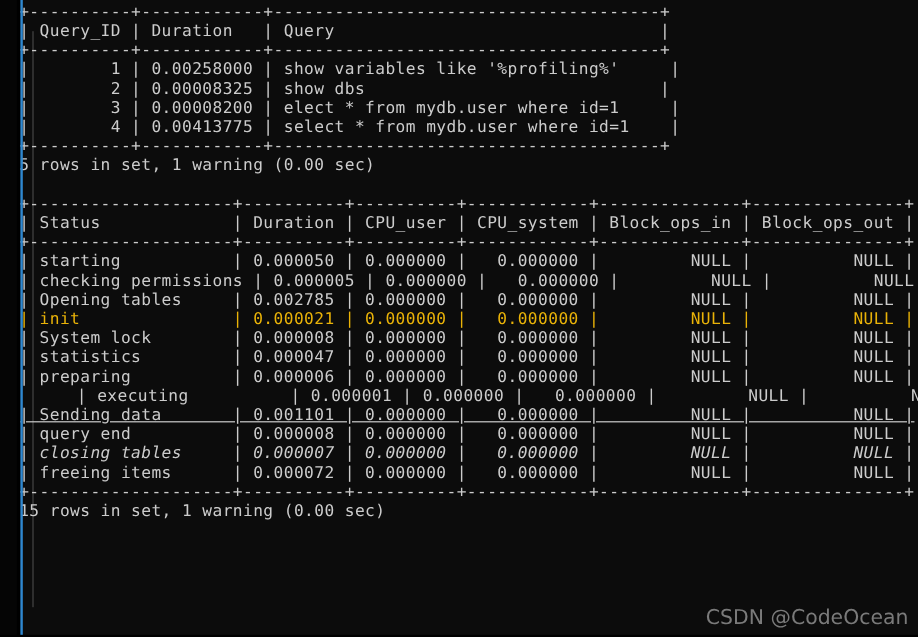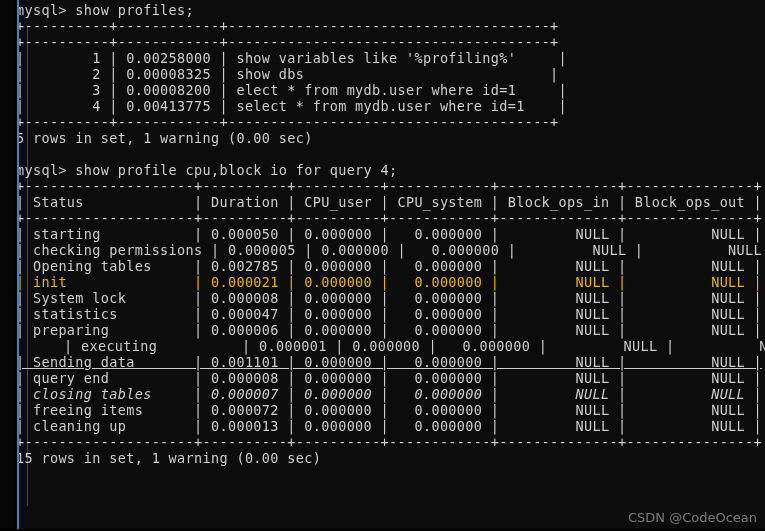--- a/index.html
+++ b/index.html
@@ -90,21 +90,21 @@
   }
   .line.rule { color: #b9b9b9; }
   .line.blank { color: transparent; }
 
   .watermark {
     position: absolute;
     right: 8px;
     bottom: 6px;
     color: #8e8e8e;
     opacity: .85;
-    font-size: 13px;
+    font-size: 17px;
     font-family: "DejaVu Sans", "Liberation Sans", sans-serif;
     white-space: pre;
     z-index: 9;
     user-select: none;
   }
 
   .bottom-clip {
     position: absolute;
     left: 0; bottom: 0;
     width: 765px; height: 2px;
@@ -129,54 +129,52 @@
 t
 p
 u
 t</div>
   <div class="edge-accent-dark"></div>
   <div class="edge-accent" style="background: rgb(47, 136, 208);"></div>
   <div class="inner-rule"></div>
 
   <div class="screen">
 
-    <div class="line" style="color: rgb(204, 204, 204);">mysql&gt; show profiles;</div>
 
     <div class="line rule" style="color: rgb(204, 204, 204);">+----------+------------+--------------------------------------+</div>
+    <div class="line" style="color: rgb(204, 204, 204);">| Query_ID | Duration   | Query                                |</div>
     <div class="line rule" style="color: rgb(204, 204, 204);">+----------+------------+--------------------------------------+</div>
 
     <div class="line" style="color: rgb(204, 204, 204);">|        1 | 0.00258000 | show variables like '%profiling%'     |</div>
     <div class="line" style="color: rgb(204, 204, 204);">|        2 | 0.00008325 | show dbs                             |</div>
     <div class="line" style="color: rgb(204, 204, 204);">|        3 | 0.00008200 | elect * from mydb.user where id=1     |</div>
     <div class="line" style="color: rgb(204, 204, 204);">|        4 | 0.00413775 | select * from mydb.user where id=1    |</div>
 
     <div class="line rule" style="color: rgb(204, 204, 204);">+----------+------------+--------------------------------------+</div>
     <div class="line" style="color: rgb(204, 204, 204);">5 rows in set, 1 warning (0.00 sec)</div>
 
     <div class="line blank">&nbsp;</div>
 
-    <div class="line" style="color: rgb(204, 204, 204);">mysql&gt; show profile cpu,block io for query 4;</div>
 
     <div class="line rule" style="color: rgb(204, 204, 204);">+--------------------+----------+----------+------------+--------------+---------------+</div>
     <div class="line" style="color: rgb(204, 204, 204);">| Status             | Duration | CPU_user | CPU_system | Block_ops_in | Block_ops_out |</div>
     <div class="line rule" style="color: rgb(204, 204, 204);">+--------------------+----------+----------+------------+--------------+---------------+</div>
 
     <div class="line" style="color: rgb(204, 204, 204);">| starting           | 0.000050 | 0.000000 |   0.000000 |         NULL |          NULL |</div>
     <div class="line" style="color: rgb(204, 204, 204);">| checking permissions | 0.000005 | 0.000000 |   0.000000 |         NULL |          NULL |</div>
     <div class="line" style="color: rgb(204, 204, 204);">| Opening tables     | 0.002785 | 0.000000 |   0.000000 |         NULL |          NULL |</div>
     <div class="line" style="color: #eab308;">| init               | 0.000021 | 0.000000 |   0.000000 |         NULL |          NULL |</div>
     <div class="line" style="color: rgb(204, 204, 204);">| System lock        | 0.000008 | 0.000000 |   0.000000 |         NULL |          NULL |</div>
     <div class="line" style="color: rgb(204, 204, 204);">| statistics         | 0.000047 | 0.000000 |   0.000000 |         NULL |          NULL |</div>
     <div class="line" style="color: rgb(204, 204, 204);">| preparing          | 0.000006 | 0.000000 |   0.000000 |         NULL |          NULL |</div>
     <div class="line" style="color: rgb(204, 204, 204); margin-left: 48px;">| executing          | 0.000001 | 0.000000 |   0.000000 |         NULL |          NULL |</div>
     <div class="line" style="color: rgb(204, 204, 204); text-decoration: underline;">| Sending data       | 0.001101 | 0.000000 |   0.000000 |         NULL |          NULL |</div>
     <div class="line" style="color: rgb(204, 204, 204);">| query end          | 0.000008 | 0.000000 |   0.000000 |         NULL |          NULL |</div>
     <div class="line" style="color: rgb(204, 204, 204); font-style: italic;">| closing tables     | 0.000007 | 0.000000 |   0.000000 |         NULL |          NULL |</div>
     <div class="line" style="color: rgb(204, 204, 204);">| freeing items      | 0.000072 | 0.000000 |   0.000000 |         NULL |          NULL |</div>
-    <div class="line" style="color: rgb(204, 204, 204);">| cleaning up        | 0.000013 | 0.000000 |   0.000000 |         NULL |          NULL |</div>
 
     <div class="line rule" style="color: rgb(204, 204, 204);">+--------------------+----------+----------+------------+--------------+---------------+</div>
     <div class="line" style="color: rgb(204, 204, 204);">15 rows in set, 1 warning (0.00 sec)</div>
 
   </div>
 
   <div class="watermark">CSDN @CodeOcean</div>
   <div class="bottom-clip"></div>
 
 </div>

